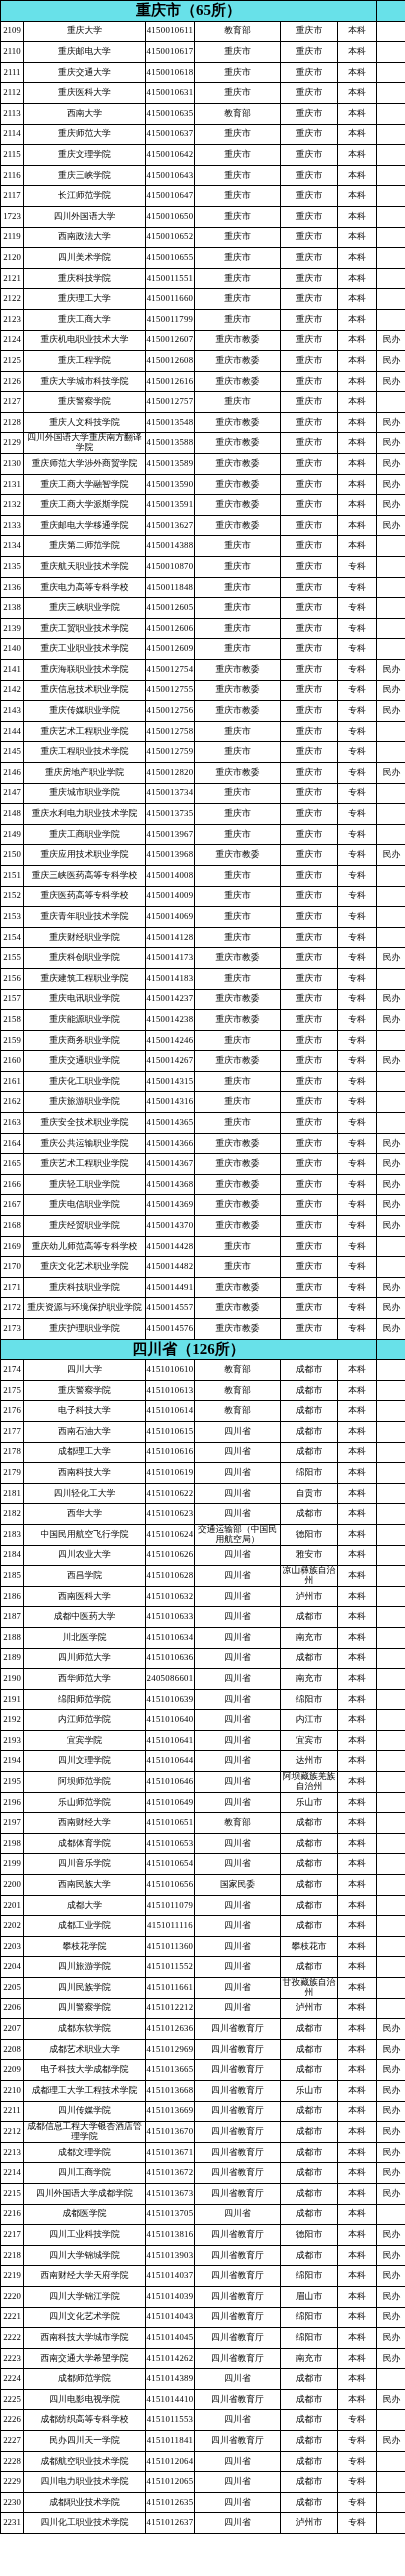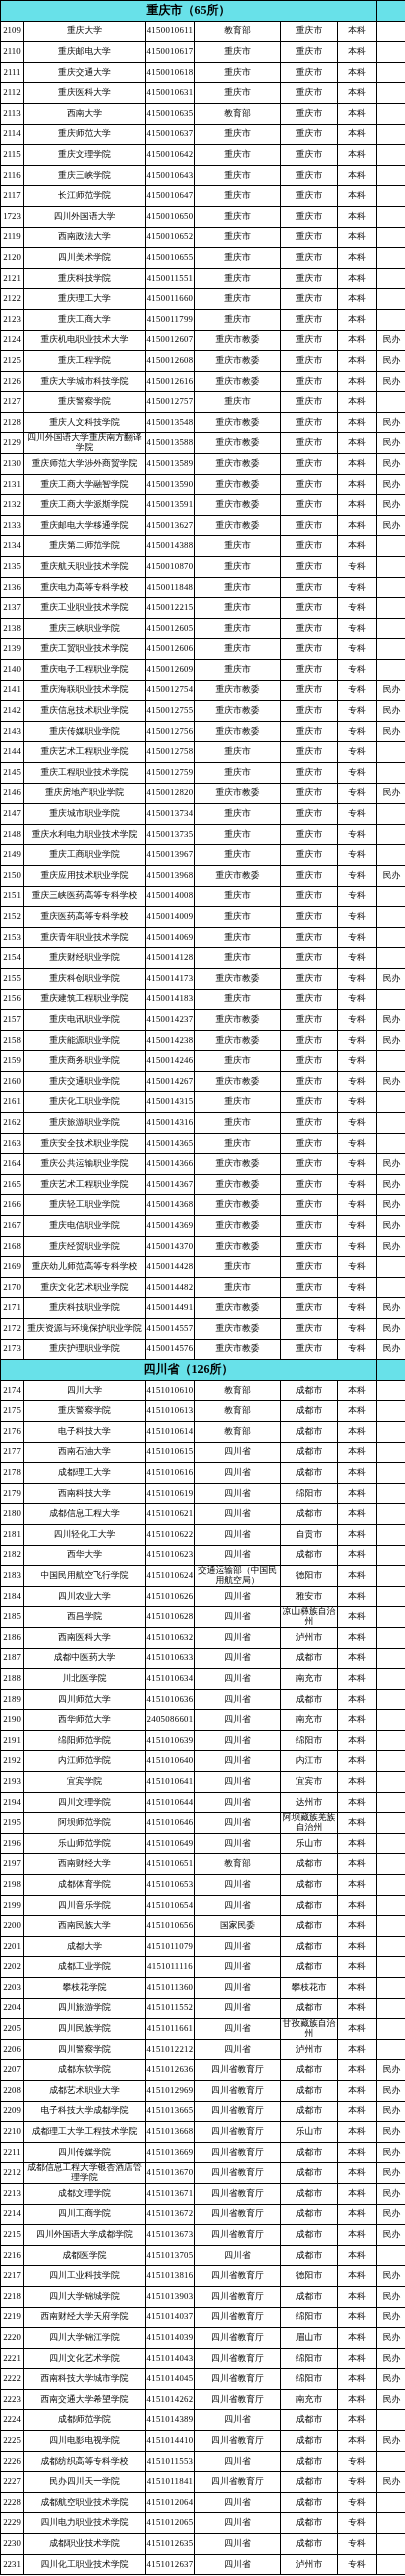--- a/index.html
+++ b/index.html
@@ -24,21 +24,21 @@
     height: 19.6px;
     line-height: 9.8px;
     font-size: 8.8px;
     padding: 0 0.5px;
     overflow: hidden;
     word-break: break-all;
   }
   tr.section-row td {
     background: var(--header-bg, #68E1E9);
     font-weight: bold;
-    font-size: 12px;
+    font-size: 15px;
     line-height: 11.3px;
   }
   td.col-code { letter-spacing: 0.3px; }
 </style>
 </head>
 <body>
 
 <table>
   <colgroup>
     <col style="width:23px">
@@ -300,49 +300,40 @@
       <tr>
         <td class="col-no">2136</td>
         <td class="col-name">重庆电力高等专科学校</td>
         <td class="col-code">4150011848</td>
         <td class="col-sup">重庆市</td>
         <td class="col-loc">重庆市</td>
         <td class="col-lvl">专科</td>
         <td class="col-rem"></td>
       </tr>
       <tr>
-        <td class="col-no">2137</td>
-        <td class="col-name">重庆工业职业技术学院</td>
-        <td class="col-code">4150012215</td>
-        <td class="col-sup">重庆市</td>
-        <td class="col-loc">重庆市</td>
-        <td class="col-lvl">专科</td>
-        <td class="col-rem"></td>
-      </tr>
-      <tr>
         <td class="col-no">2138</td>
         <td class="col-name">重庆三峡职业学院</td>
         <td class="col-code">4150012605</td>
         <td class="col-sup">重庆市</td>
         <td class="col-loc">重庆市</td>
         <td class="col-lvl">专科</td>
         <td class="col-rem"></td>
       </tr>
       <tr>
         <td class="col-no">2139</td>
         <td class="col-name">重庆工贸职业技术学院</td>
         <td class="col-code">4150012606</td>
         <td class="col-sup">重庆市</td>
         <td class="col-loc">重庆市</td>
         <td class="col-lvl">专科</td>
         <td class="col-rem"></td>
       </tr>
       <tr>
         <td class="col-no">2140</td>
-        <td class="col-name">重庆电子工程职业学院</td>
+        <td class="col-name">重庆工业职业技术学院</td>
         <td class="col-code">4150012609</td>
         <td class="col-sup">重庆市</td>
         <td class="col-loc">重庆市</td>
         <td class="col-lvl">专科</td>
         <td class="col-rem"></td>
       </tr>
       <tr>
         <td class="col-no">2141</td>
         <td class="col-name">重庆海联职业技术学院</td>
         <td class="col-code">4150012754</td>
@@ -687,29 +678,20 @@
         <td class="col-loc">成都市</td>
         <td class="col-lvl">本科</td>
         <td class="col-rem"></td>
       </tr>
       <tr>
         <td class="col-no">2179</td>
         <td class="col-name">西南科技大学</td>
         <td class="col-code">4151010619</td>
         <td class="col-sup">四川省</td>
         <td class="col-loc">绵阳市</td>
-        <td class="col-lvl">本科</td>
-        <td class="col-rem"></td>
-      </tr>
-      <tr>
-        <td class="col-no">2180</td>
-        <td class="col-name">成都信息工程大学</td>
-        <td class="col-code">4151010621</td>
-        <td class="col-sup">四川省</td>
-        <td class="col-loc">成都市</td>
         <td class="col-lvl">本科</td>
         <td class="col-rem"></td>
       </tr>
       <tr>
         <td class="col-no">2181</td>
         <td class="col-name">四川轻化工大学</td>
         <td class="col-code">4151010622</td>
         <td class="col-sup">四川省</td>
         <td class="col-loc">自贡市</td>
         <td class="col-lvl">本科</td>

